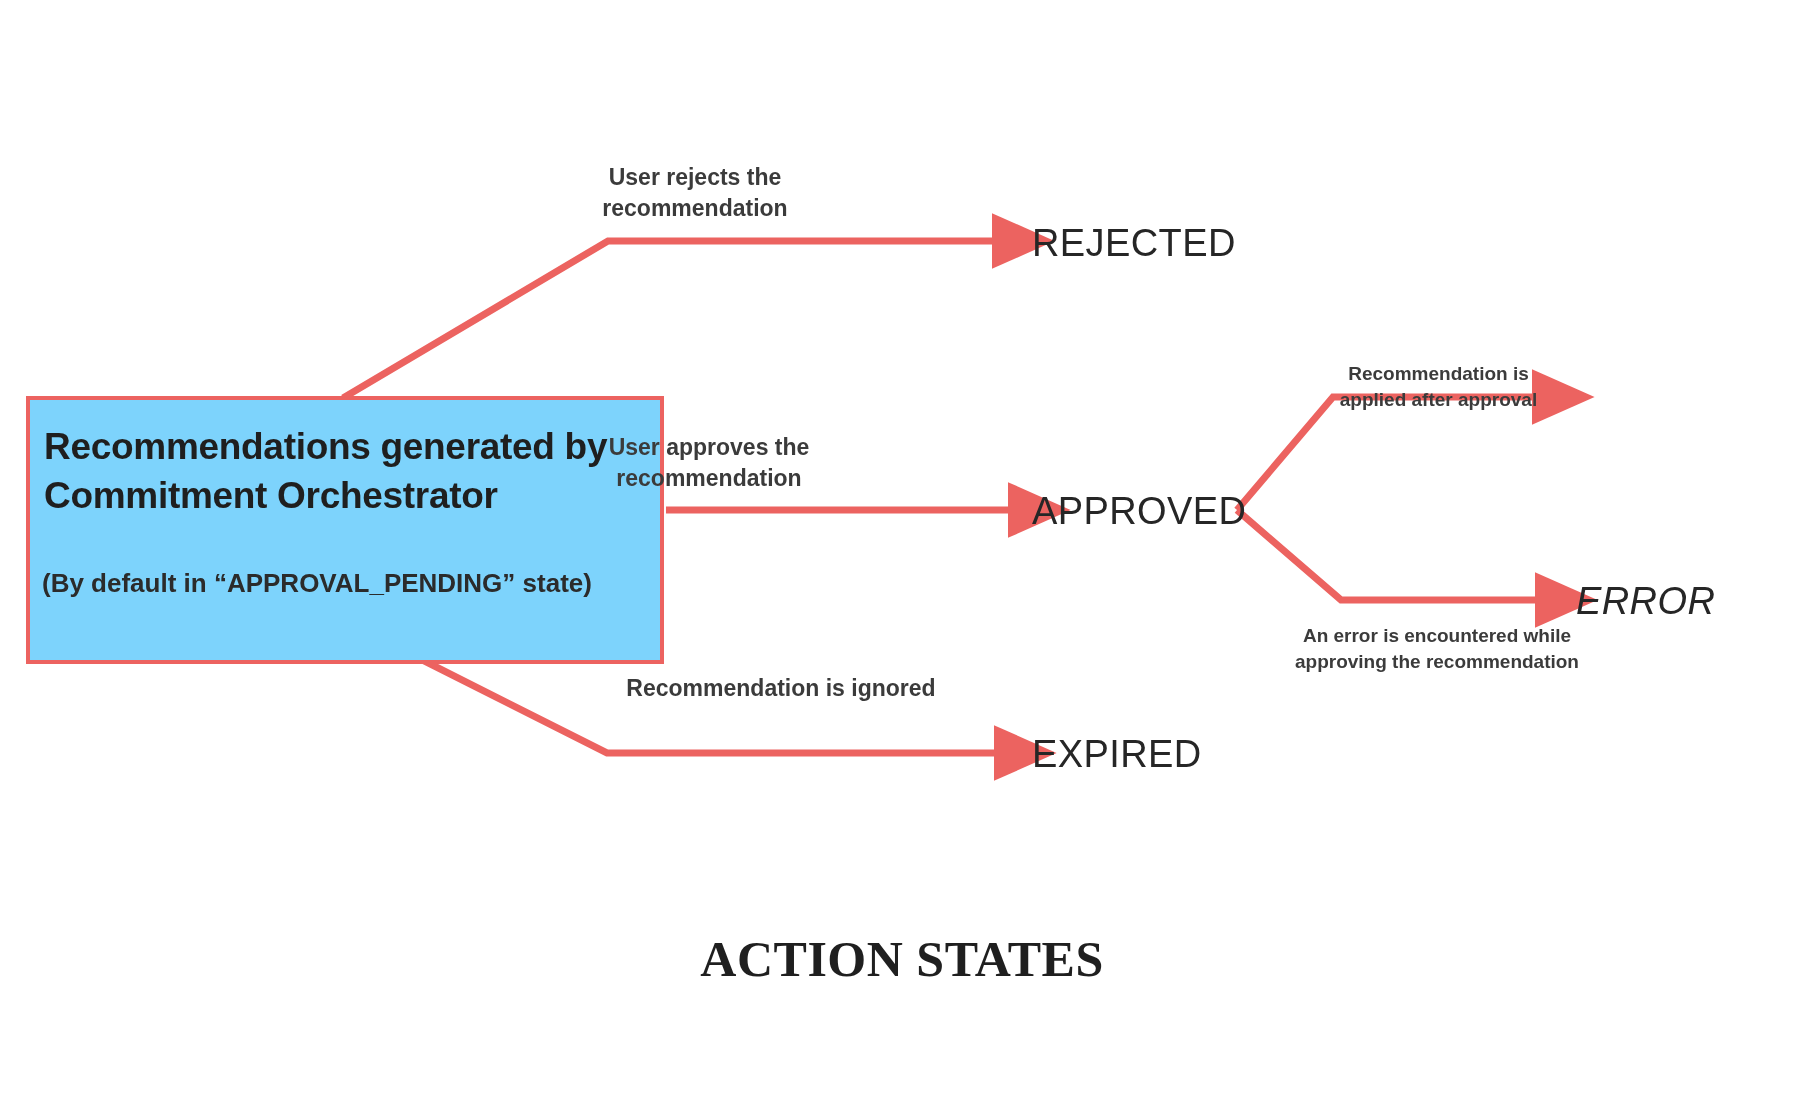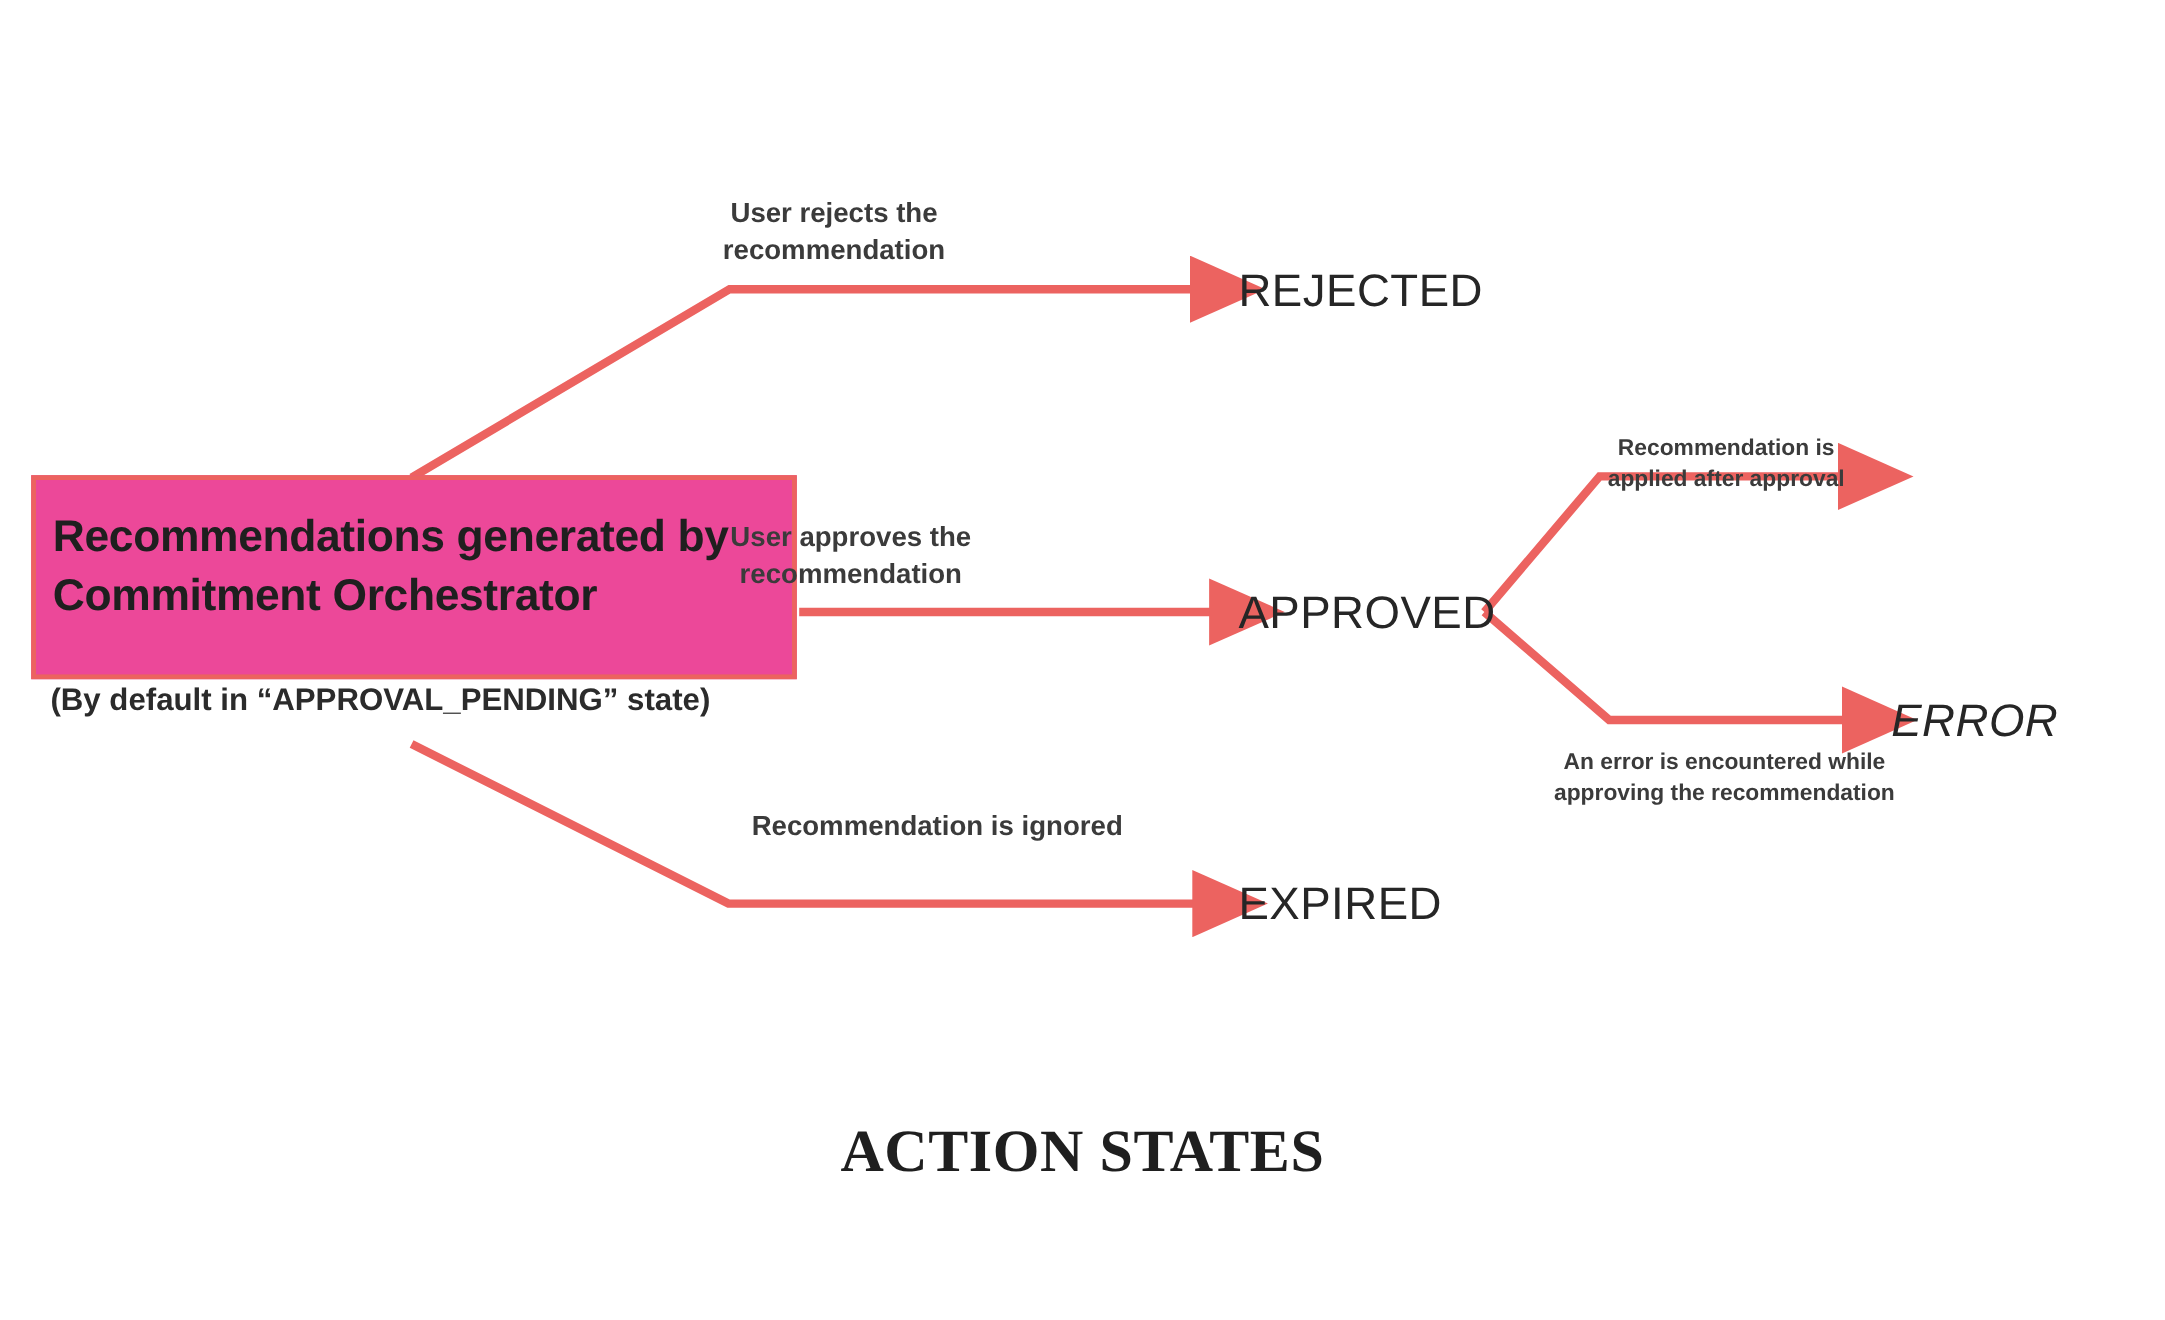--- a/index.html
+++ b/index.html
@@ -24,24 +24,24 @@
     left: 0;
     top: 0;
     width: 1804px;
     height: 1100px;
   }
   .source-box {
     position: absolute;
     left: 26px;
     top: 396px;
     width: 638px;
-    height: 170px;
+    height: 268px;
     box-sizing: border-box;
     border: 4px solid #EC6360;
-    background: #ec4899;
+    background: #7dd3fc;
     z-index: 3;
   }
   .source-title {
     position: absolute;
     left: 14px;
     top: 22px;
     width: 600px;
     font-size: 37px;
     font-weight: bold;
     line-height: 1.33;

